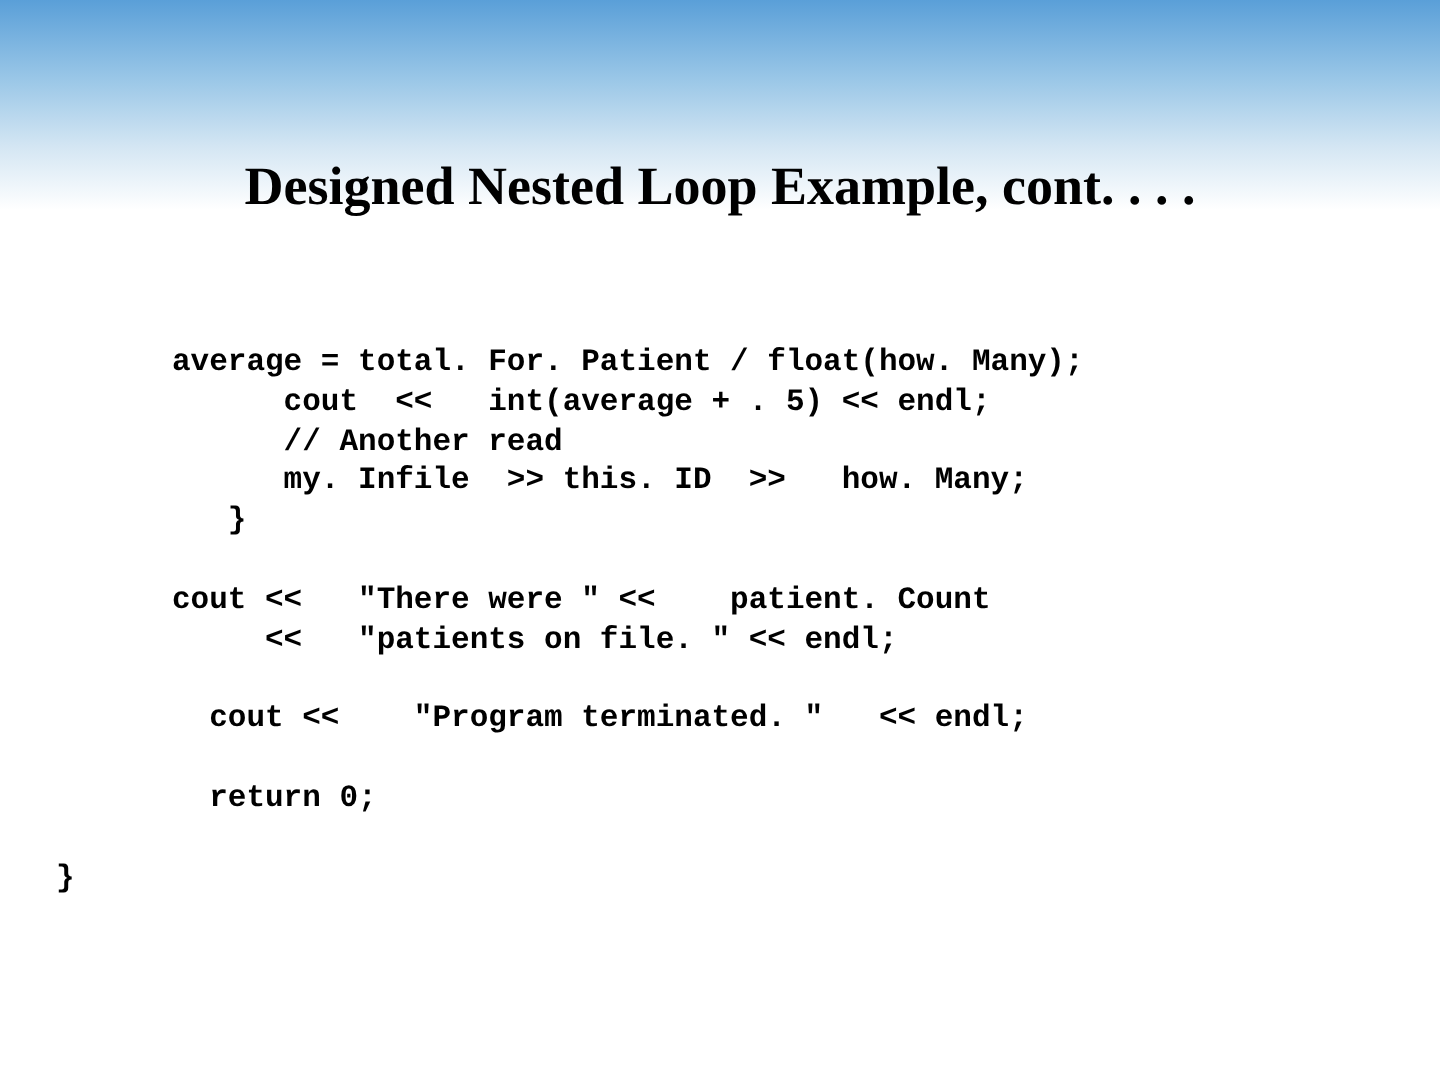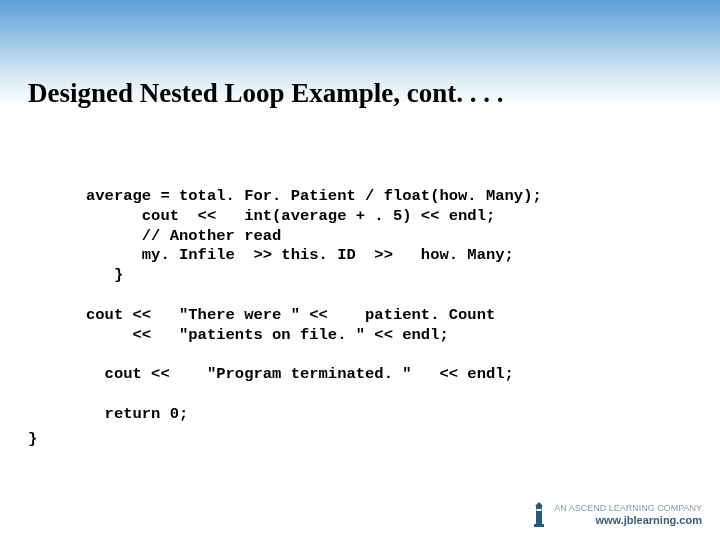--- a/index.html
+++ b/index.html
@@ -21,29 +21,29 @@
       background: linear-gradient(to bottom, #5a9fd8 0%, #9ec9e8 40%, #d4e6f3 70%, #ffffff 100%);
       position: absolute;
       top: 0;
       left: 0;
     }
     .title {
       position: absolute;
       top: 78px;
       left: 0;
       width: 100%;
+      text-align: center;
       font-size: 27px;
       font-weight: bold;
       font-family: Georgia, 'Times New Roman', serif;
       color: #000;
-      padding-left: 28px;
     }
     .code-block {
       position: absolute;
-      top: 187px;
+      top: 172px;
       left: 86px;
       font-family: 'Courier New', Courier, monospace;
       font-size: 15.5px;
       font-weight: bold;
       line-height: 1.28;
       white-space: pre;
       color: #000;
     }
     .footer {
       position: absolute;
@@ -100,25 +100,13 @@
 <span>     &lt;&lt;   "patients on file. " &lt;&lt; endl;</span>
 <span></span>
 <span>  cout &lt;&lt;    "Program terminated. "   &lt;&lt; endl;</span>
 <span></span>
 <span>  return 0;</span>
 </div>
 
 <div style="position:absolute; top:430px; left:28px; font-family:'Courier New',Courier,monospace; font-size:15.5px; font-weight:bold;"><span>}</span></div>
 
 <div class="footer">
-  <div class="publisher-logo">
-    <svg class="lighthouse-icon" viewBox="0 0 18 26">
-      <rect x="6" y="4" width="6" height="18" fill="#2a5a7a"></rect>
-      <polygon points="5,4 9,0 13,4" fill="#2a5a7a"></polygon>
-      <rect x="4" y="22" width="10" height="3" fill="#2a5a7a"></rect>
-      <rect x="6.5" y="7" width="5" height="2" fill="#fff"></rect>
-    </svg>
-    <div class="publisher-text">
-      <div class="line1">AN ASCEND LEARNING COMPANY</div>
-      <div class="line2">www.jblearning.com</div>
-    </div>
-  </div>
 </div>
 
 </body></html>

